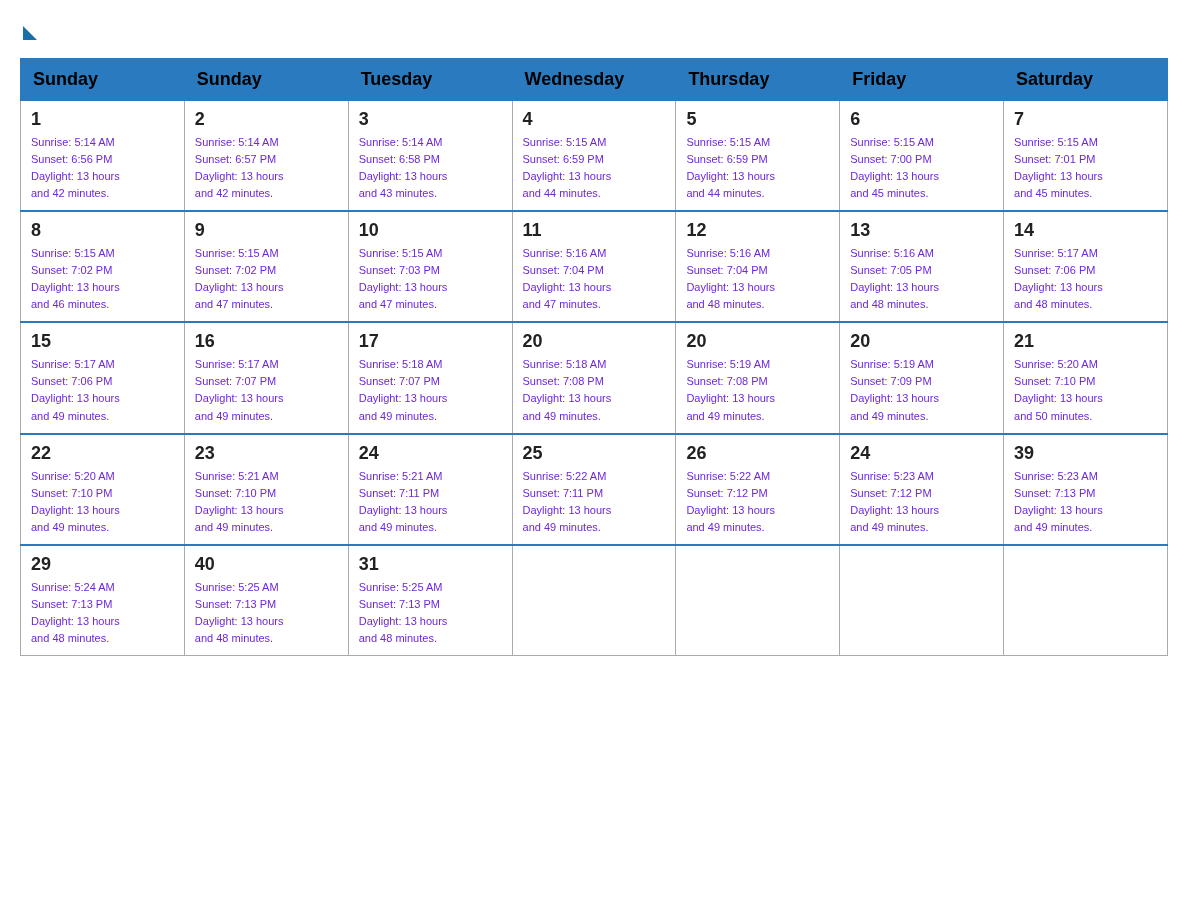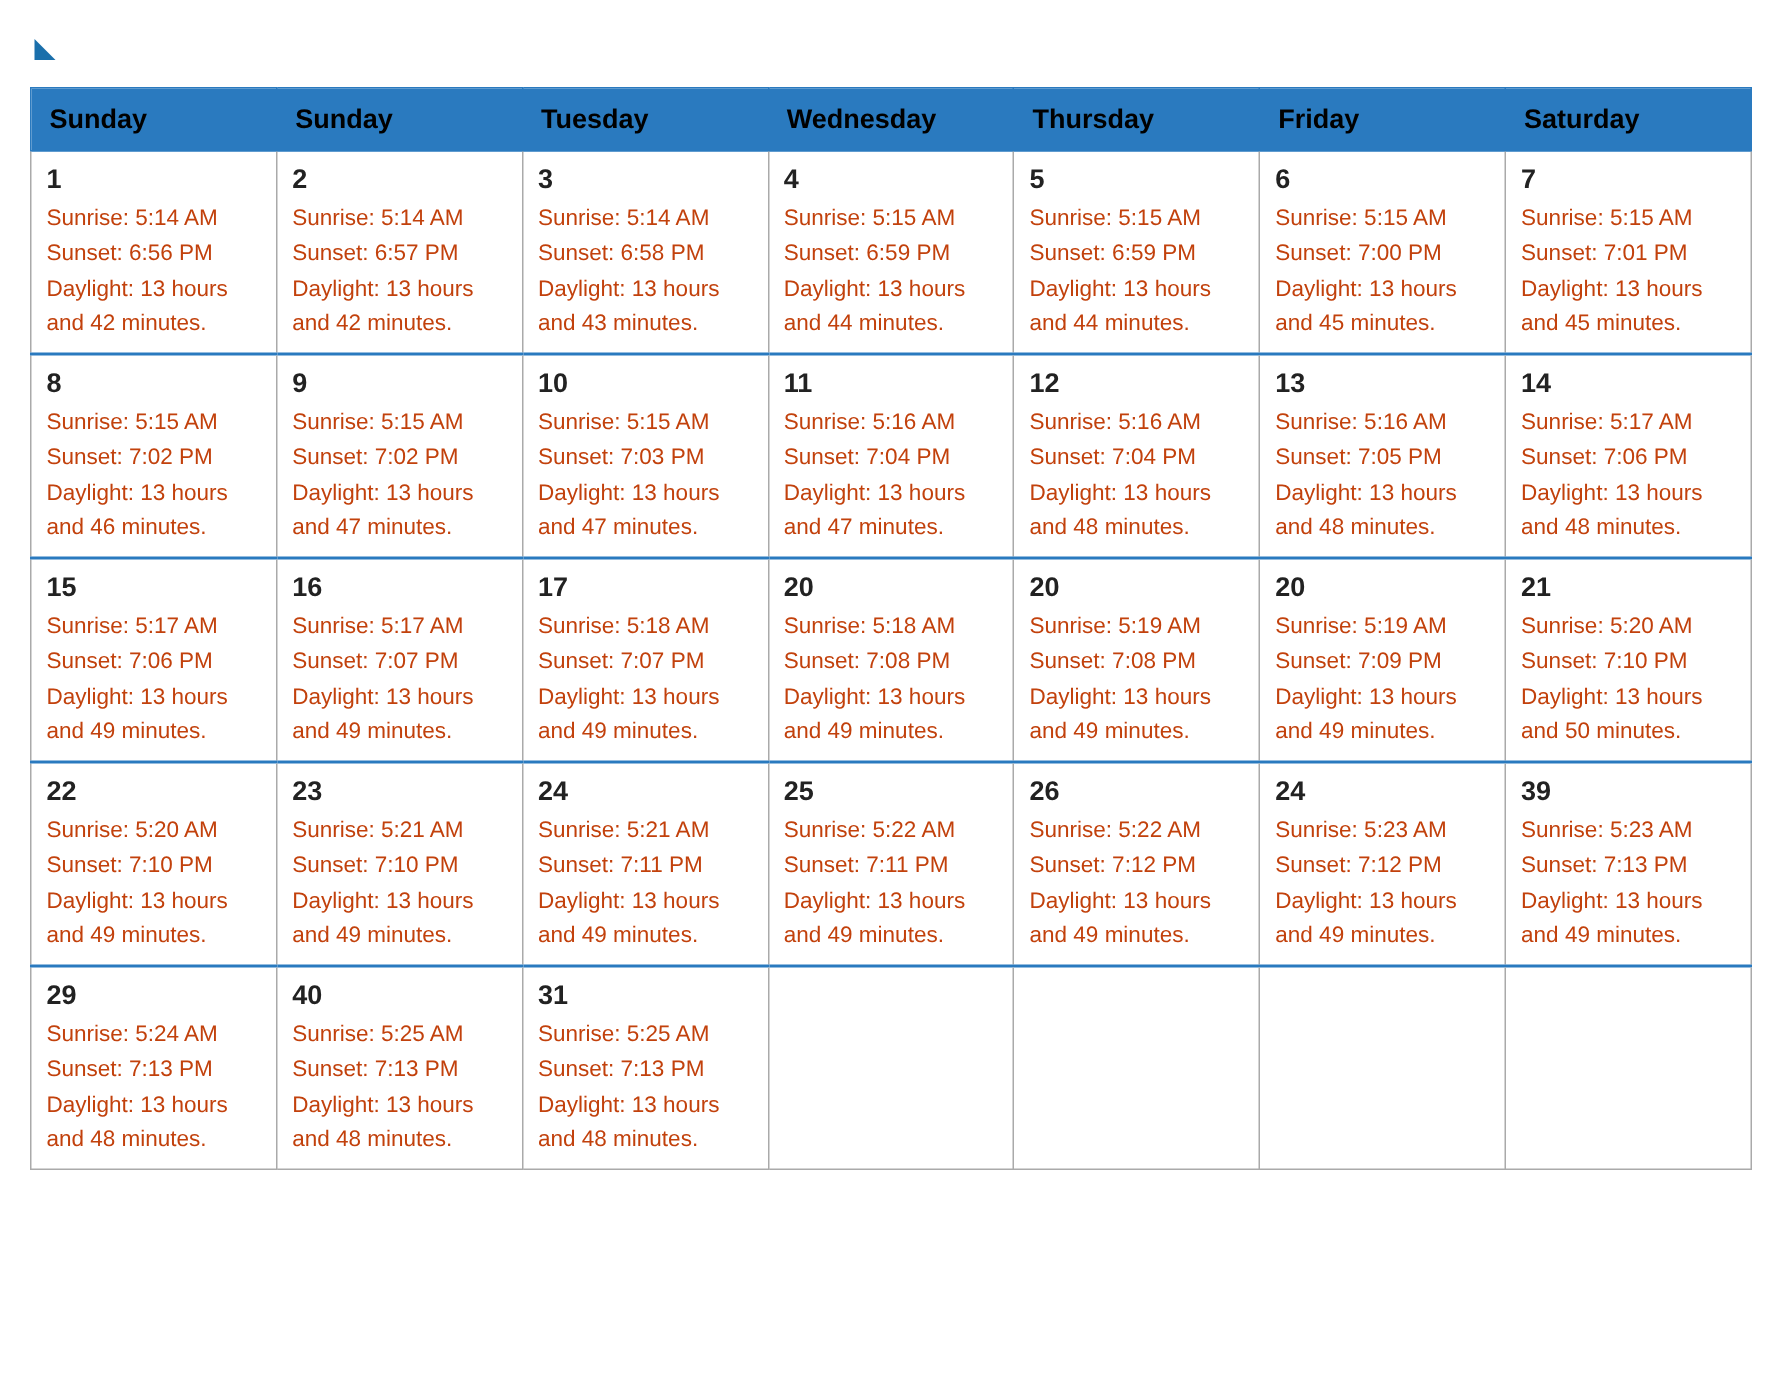--- a/index.html
+++ b/index.html
@@ -81,22 +81,22 @@
       min-height: 100px;
     }
     .day-number {
       font-size: 18px;
       font-weight: bold;
       color: #222;
       margin-bottom: 4px;
       display: block;
     }
     .day-info {
-      font-size: 15px;
-      color: #c2410c;
+      font-size: 11px;
+      color: #6d28d9;
       line-height: 1.55;
     }
     .empty-cell {
       background: #fff;
     }
     
     .row-sep td {
       border-top: 2px solid #2a7abf;
     }
   </style>

